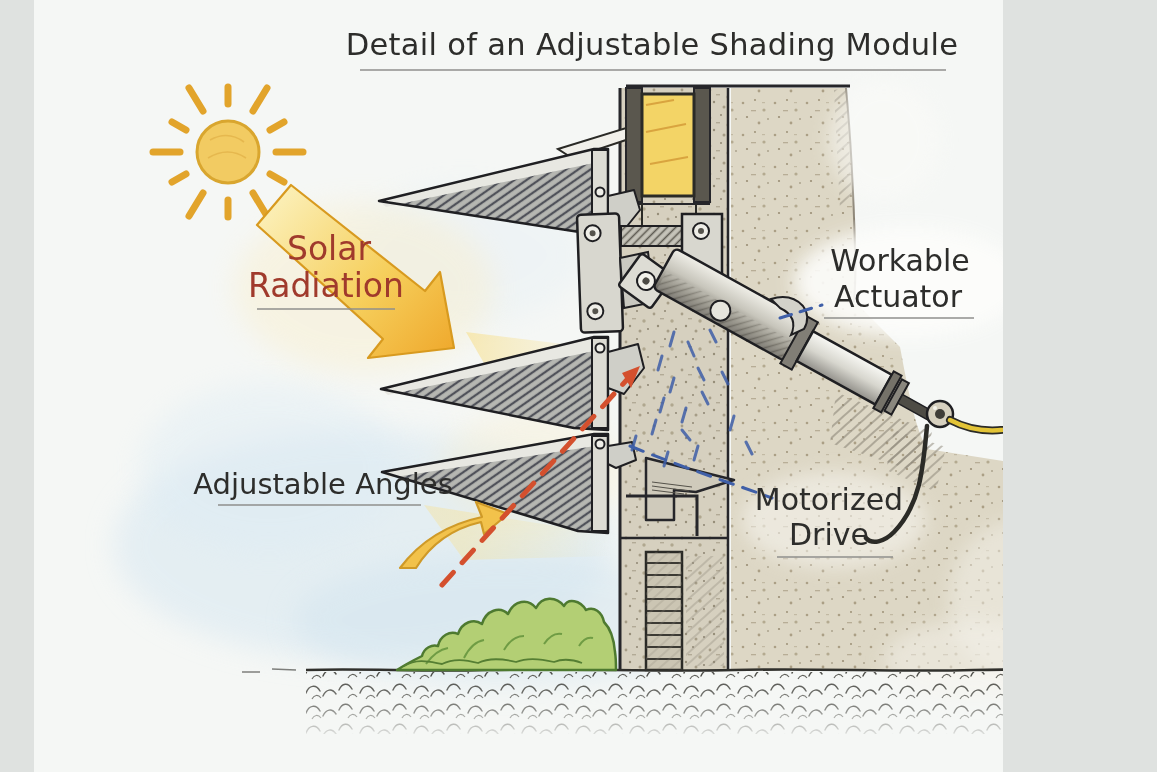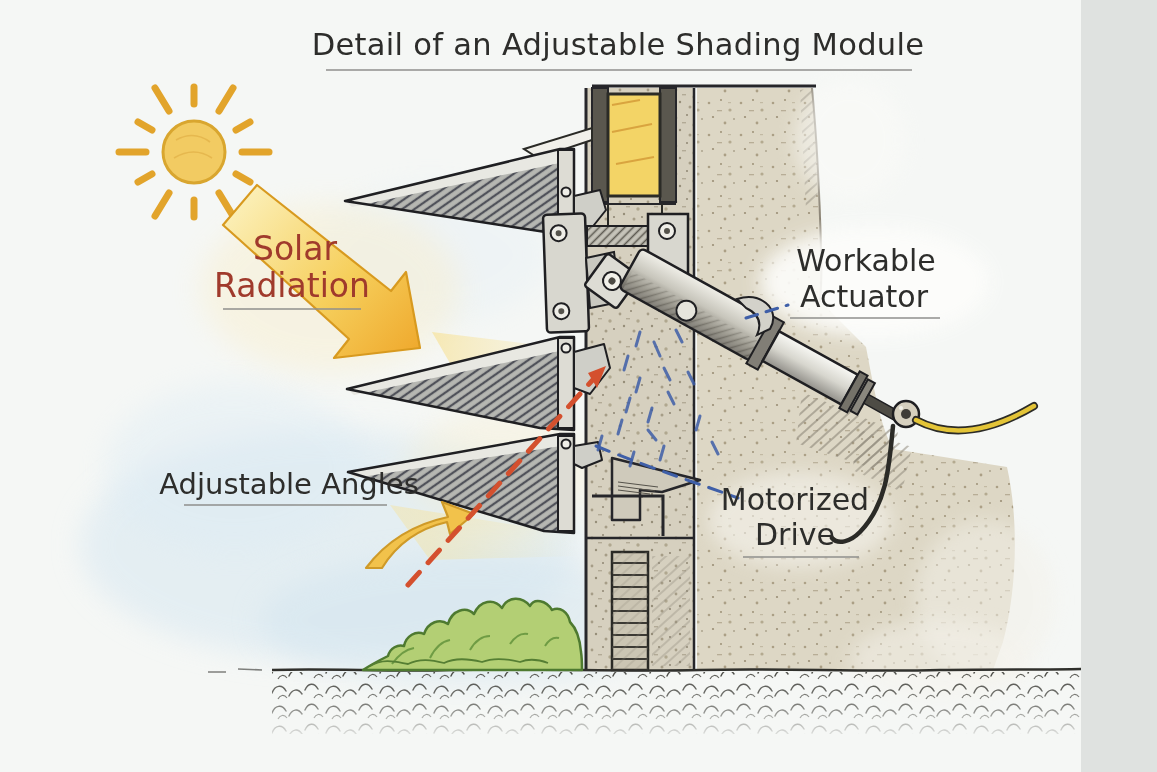--- a/index.html
+++ b/index.html
@@ -1,19 +1,20 @@
 <!DOCTYPE html>
 <html><head>
 <meta charset="utf-8">
 <style>
   html,body{margin:0;padding:0;background:#dfe2e0;}
   .stage{
-    position:relative;width:1081px;height:772px;overflow:hidden;
+    position:relative;width:969px;height:772px;overflow:hidden;
     background:#f5f7f5;
     font-family:"DejaVu Sans","Liberation Sans",sans-serif;
+    margin-left:34px;
   }
   .stage svg{position:absolute;inset:0;display:block;}
   text{font-family:"DejaVu Sans","Liberation Sans",sans-serif;}
 </style>
 </head>
 <body>
 
 <div class="stage">
 <svg viewBox="0 0 1157 772" width="1157" height="772">
   <defs>

